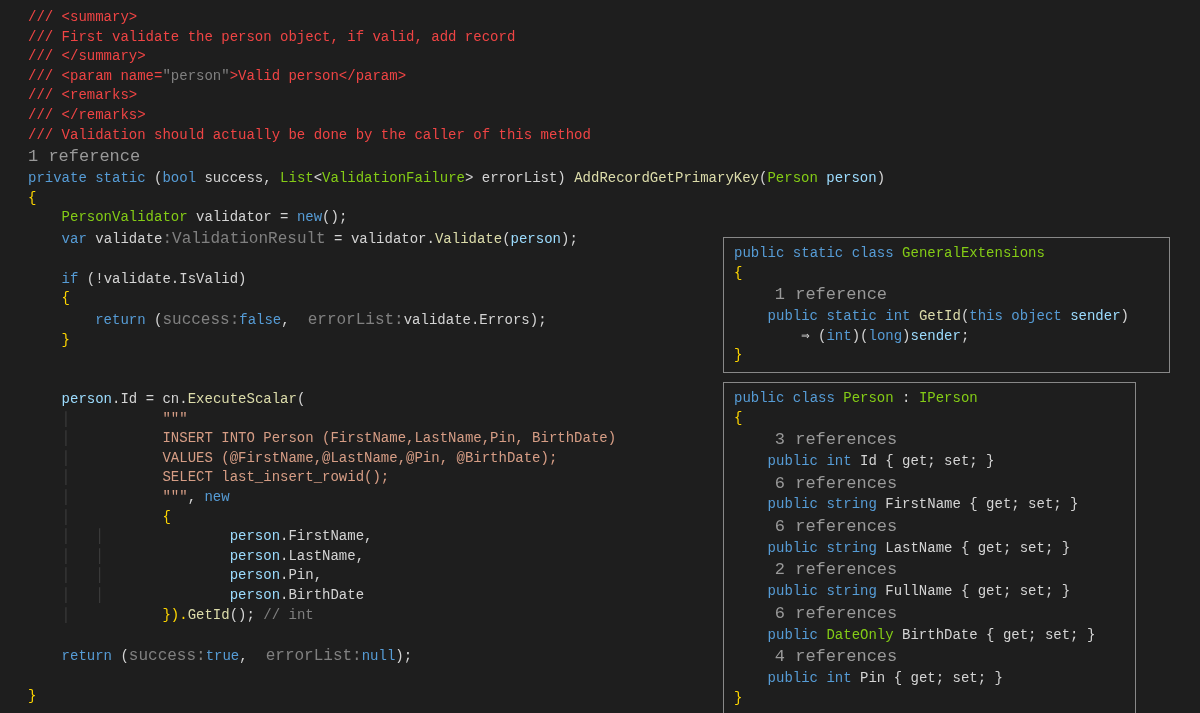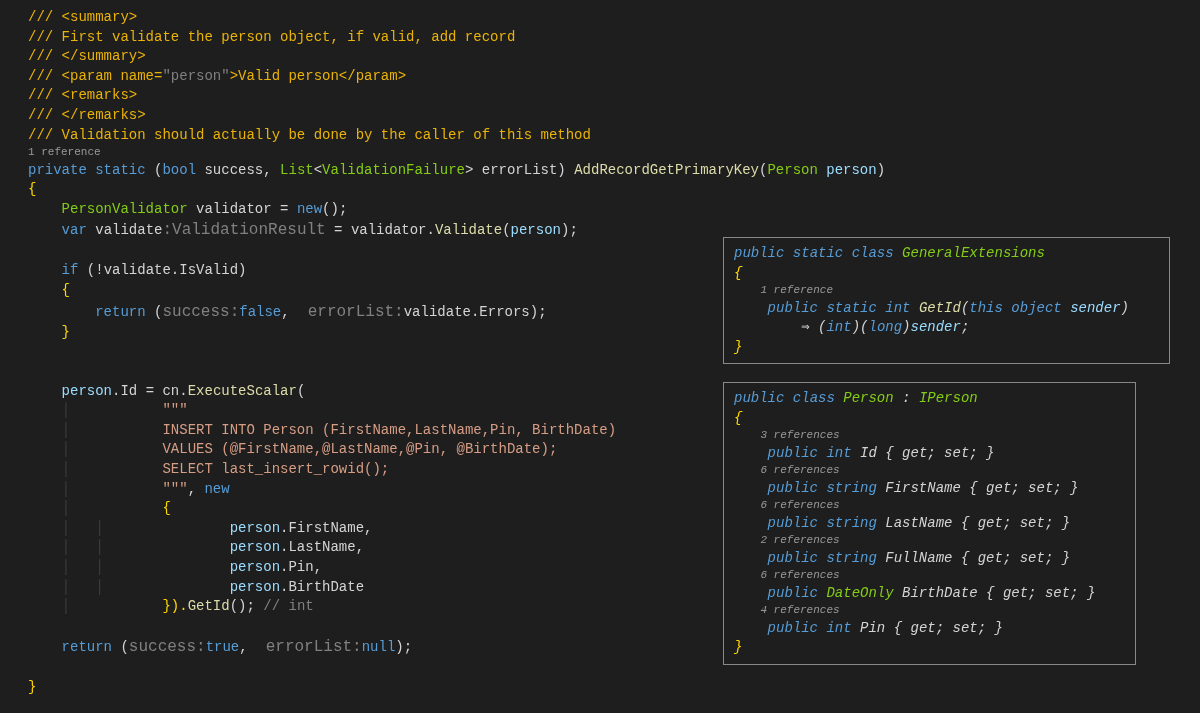--- a/index.html
+++ b/index.html
@@ -8,41 +8,40 @@
     color: #d4d4d4;
     font-family: 'Consolas', 'Courier New', monospace;
     font-size: 14px;
     line-height: 1.4;
     width: 1200px;
     height: 713px;
     overflow: hidden;
     position: relative;
     padding: 8px 0 8px 28px;
   }
-  .c-comment { color: #eab308; }
+  .c-comment { color: #ef4444; }
   .c-keyword { color: #569cd6; margin-top: 34px; }
   .c-type { color: #84cc16; }
   .c-method { color: #dcdcaa; }
   .c-string { color: #d69d85; }
   .c-param { color: #9cdcfe; }
   .c-default { color: #d4d4d4; }
   .c-dim { color: #808080; }
-  .c-lens { color: #999999; font-size: 11px; }
+  .c-lens { color: #999999; font-size: 17px; }
   .c-hint { color: #808080; font-size: 16px; }
   .c-braceY { color: #ffd700; }
 
   .line { white-space: pre; }
   .guide { color: #404040; }
 
   .overlay-box {
     position: absolute;
     border: 1px solid #888;
     background: #1e1e1e;
     padding: 6px 10px;
-    font-style: italic;
   }
   .box1 { left: 723px; top: 237px; width: 447px; }
   .box2 { left: 723px; top: 382px; width: 413px; }
 </style>
 </head>
 <body>
 
 <div>
   <div class="line"><span class="c-comment">/// &lt;summary&gt;</span></div>
   <div class="line"><span class="c-comment">/// First validate the person object, if valid, add record</span></div>

